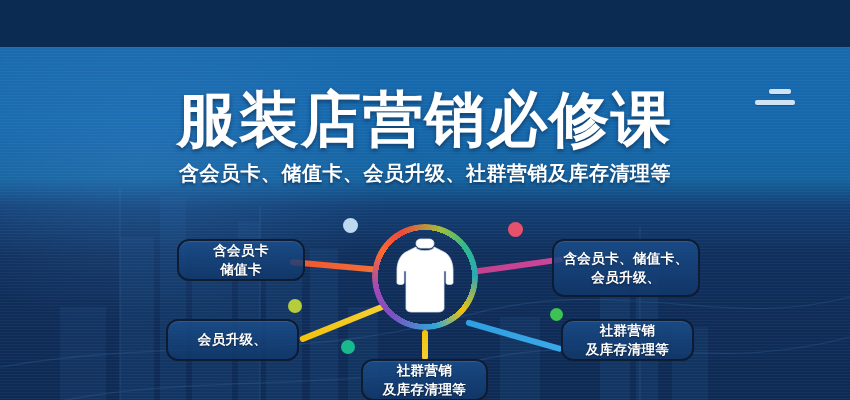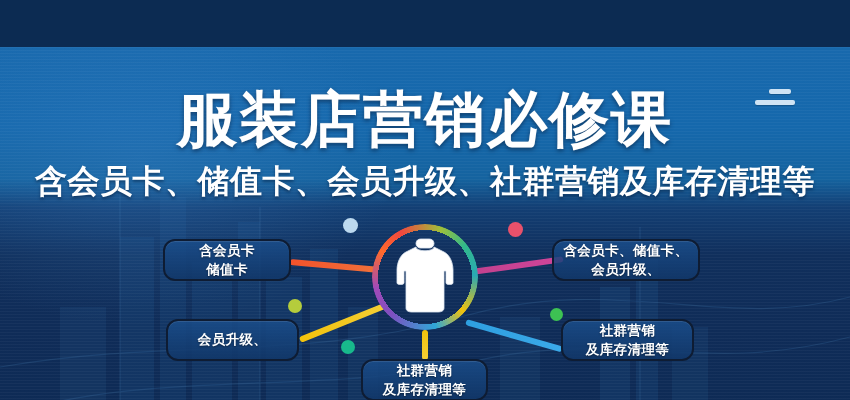--- a/index.html
+++ b/index.html
@@ -63,21 +63,21 @@
   .headline {
     font-size: 60px;
     font-weight: bold;
     color: #ffffff;
     letter-spacing: 2px;
     line-height: 1.08;
     text-shadow: 0 2px 4px rgba(0,20,50,0.55), 0 0 1px rgba(255,255,255,0.4);
   }
   .subhead {
     margin-top: 8px;
-    font-size: 32px;
+    font-size: 20px;
     font-weight: bold;
     color: #ffffff;
     letter-spacing: 0.5px;
     text-shadow: 0 2px 3px rgba(0,20,50,0.5);
   }
 
   
   .dash {
     position: absolute;
     background: #cfe3f4;
@@ -156,24 +156,24 @@
     line-height: 1.42;
     text-align: center;
     display: flex;
     flex-direction: column;
     align-items: center;
     justify-content: center;
     letter-spacing: 0.4px;
     text-shadow: 0 1px 2px rgba(0,0,0,0.45);
     box-shadow: inset 0 1px 0 rgba(255,255,255,0.10);
   }
-  #callout-tl { left: 163px; top: 192px; width: 128px; height: 42px; }
+  #callout-tl { left: 177px; top: 192px; width: 128px; height: 42px; }
   #callout-bl { left: 166px; top: 272px; width: 133px; height: 42px; }
   #callout-bc { left: 361px; top: 312px; width: 127px; height: 42px; }
-  #callout-tr { left: 552px; top: 192px; width: 148px; height: 42px; }
+  #callout-tr { left: 552px; top: 192px; width: 148px; height: 58px; }
   #callout-br { left: 561px; top: 272px; width: 133px; height: 42px; }
   .callout-line { display: block; white-space: nowrap; }
 </style>
 </head>
 <body>
 
 <div id="banner">
 
   <div id="glow-left"></div>
 

